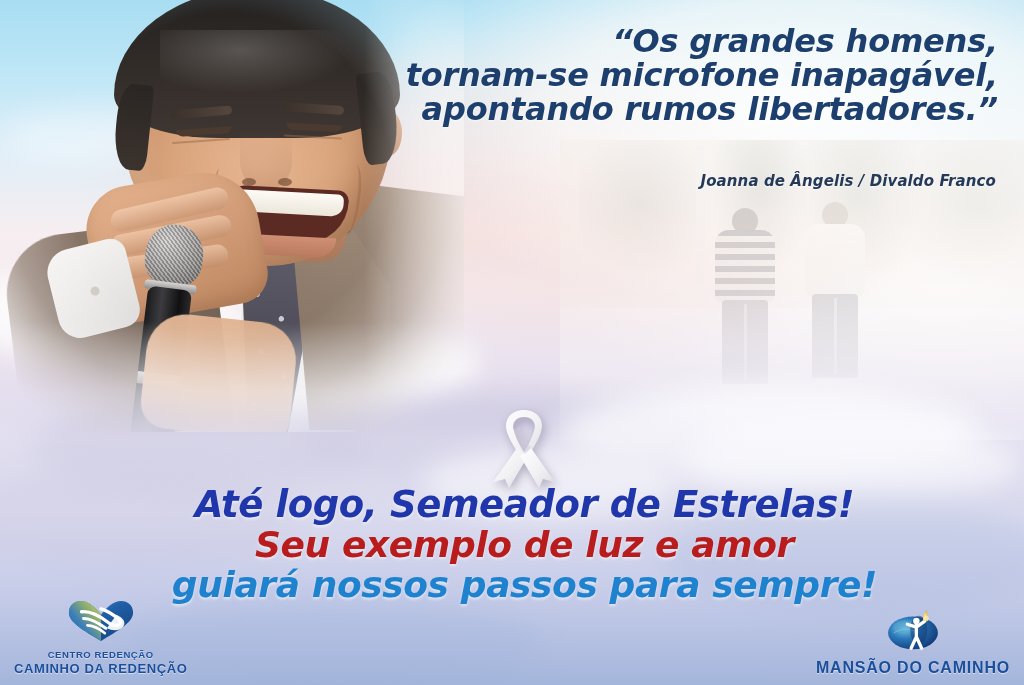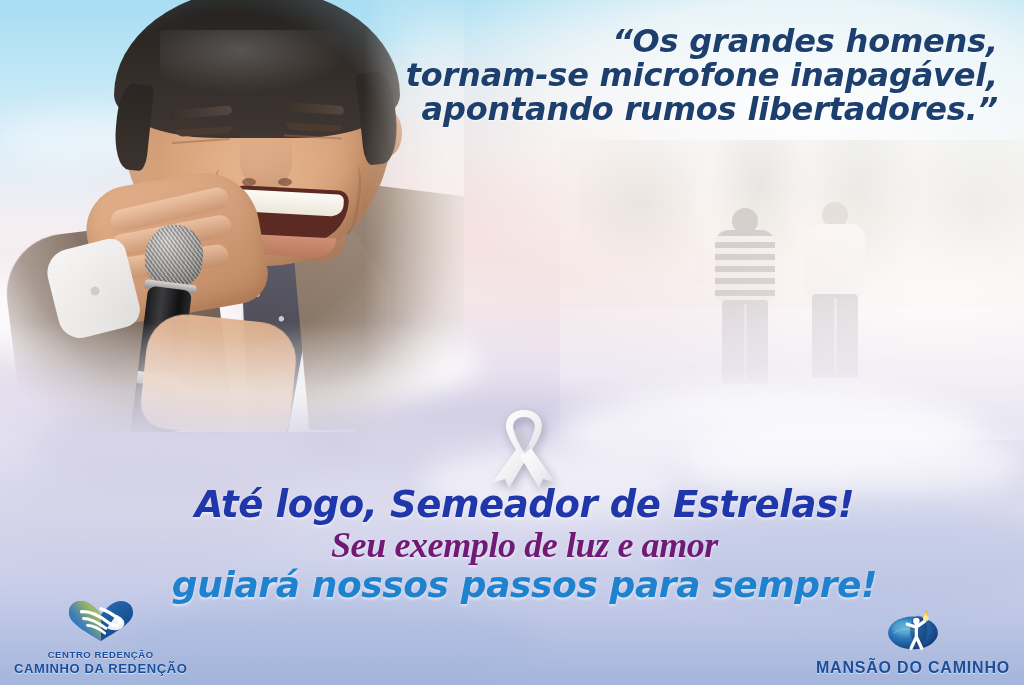--- a/index.html
+++ b/index.html
@@ -472,41 +472,42 @@
       <div class="pfade-soft"></div>
       <div class="pright-soft"></div>
     </div>
   </div>
 
   <div class="quote">
     <div class="line" style="color: rgb(29, 63, 110);">“Os grandes homens,</div>
     <div class="line" style="color: rgb(29, 63, 110);">tornam-se microfone inapagável,</div>
     <div class="line" style="color: rgb(29, 63, 110);">apontando rumos libertadores.”</div>
   </div>
+  <div class="attrib" style="color: rgb(36, 58, 88);">Joanna de Ângelis / Divaldo Franco</div>
 
   <div class="ribbon">
     <svg viewBox="0 0 86 84" width="86" height="84" aria-hidden="true">
       <defs>
         <linearGradient id="rib" x1="0" y1="0" x2="1" y2="1">
           <stop offset="0%" stop-color="#ffffff"></stop>
           <stop offset="55%" stop-color="#f1f0f3"></stop>
           <stop offset="100%" stop-color="#dcdae2"></stop>
         </linearGradient>
       </defs>
       <path d="M43 6 C30 6 22 16 26 28 C29 38 38 50 43 58 C48 50 57 38 60 28 C64 16 56 6 43 6 Z
                M43 13 C51 13 56 19 53 27 C51 34 47 42 43 48 C39 42 35 34 33 27 C30 19 35 13 43 13 Z" fill="url(#rib)"></path>
       <path d="M36 44 L12 78 L24 75 L28 84 L47 52 Z" fill="url(#rib)"></path>
       <path d="M50 44 L74 78 L62 75 L58 84 L39 52 Z" fill="url(#rib)"></path>
       <path d="M38 22 C41 30 46 38 50 44 L44 50 C39 43 35 33 33 26 Z" fill="#cfccd8" opacity=".55"></path>
     </svg>
   </div>
 
   <div class="headline">
     <div class="hl hl1" style="color: rgb(32, 54, 171);">Até logo, Semeador de Estrelas!</div>
-    <div class="hl hl2" style="color: #701a75; font-family: Liberation Serif, serif;">Seu exemplo de luz e amor</div>
+    <div class="hl hl2" style="color: #b91c1c;">Seu exemplo de luz e amor</div>
     <div class="hl hl3" style="color: rgb(31, 130, 207);">guiará nossos passos para sempre!</div>
   </div>
 
   <div class="logo left">
     <div class="mark">
       <svg viewBox="0 0 72 46" width="70" height="45" aria-hidden="true">
         <defs>
           <linearGradient id="hl" x1="0" y1="1" x2="1" y2="0">
             <stop offset="0%" stop-color="#1f5fa6"></stop>
             <stop offset="40%" stop-color="#3c7fb8"></stop>

